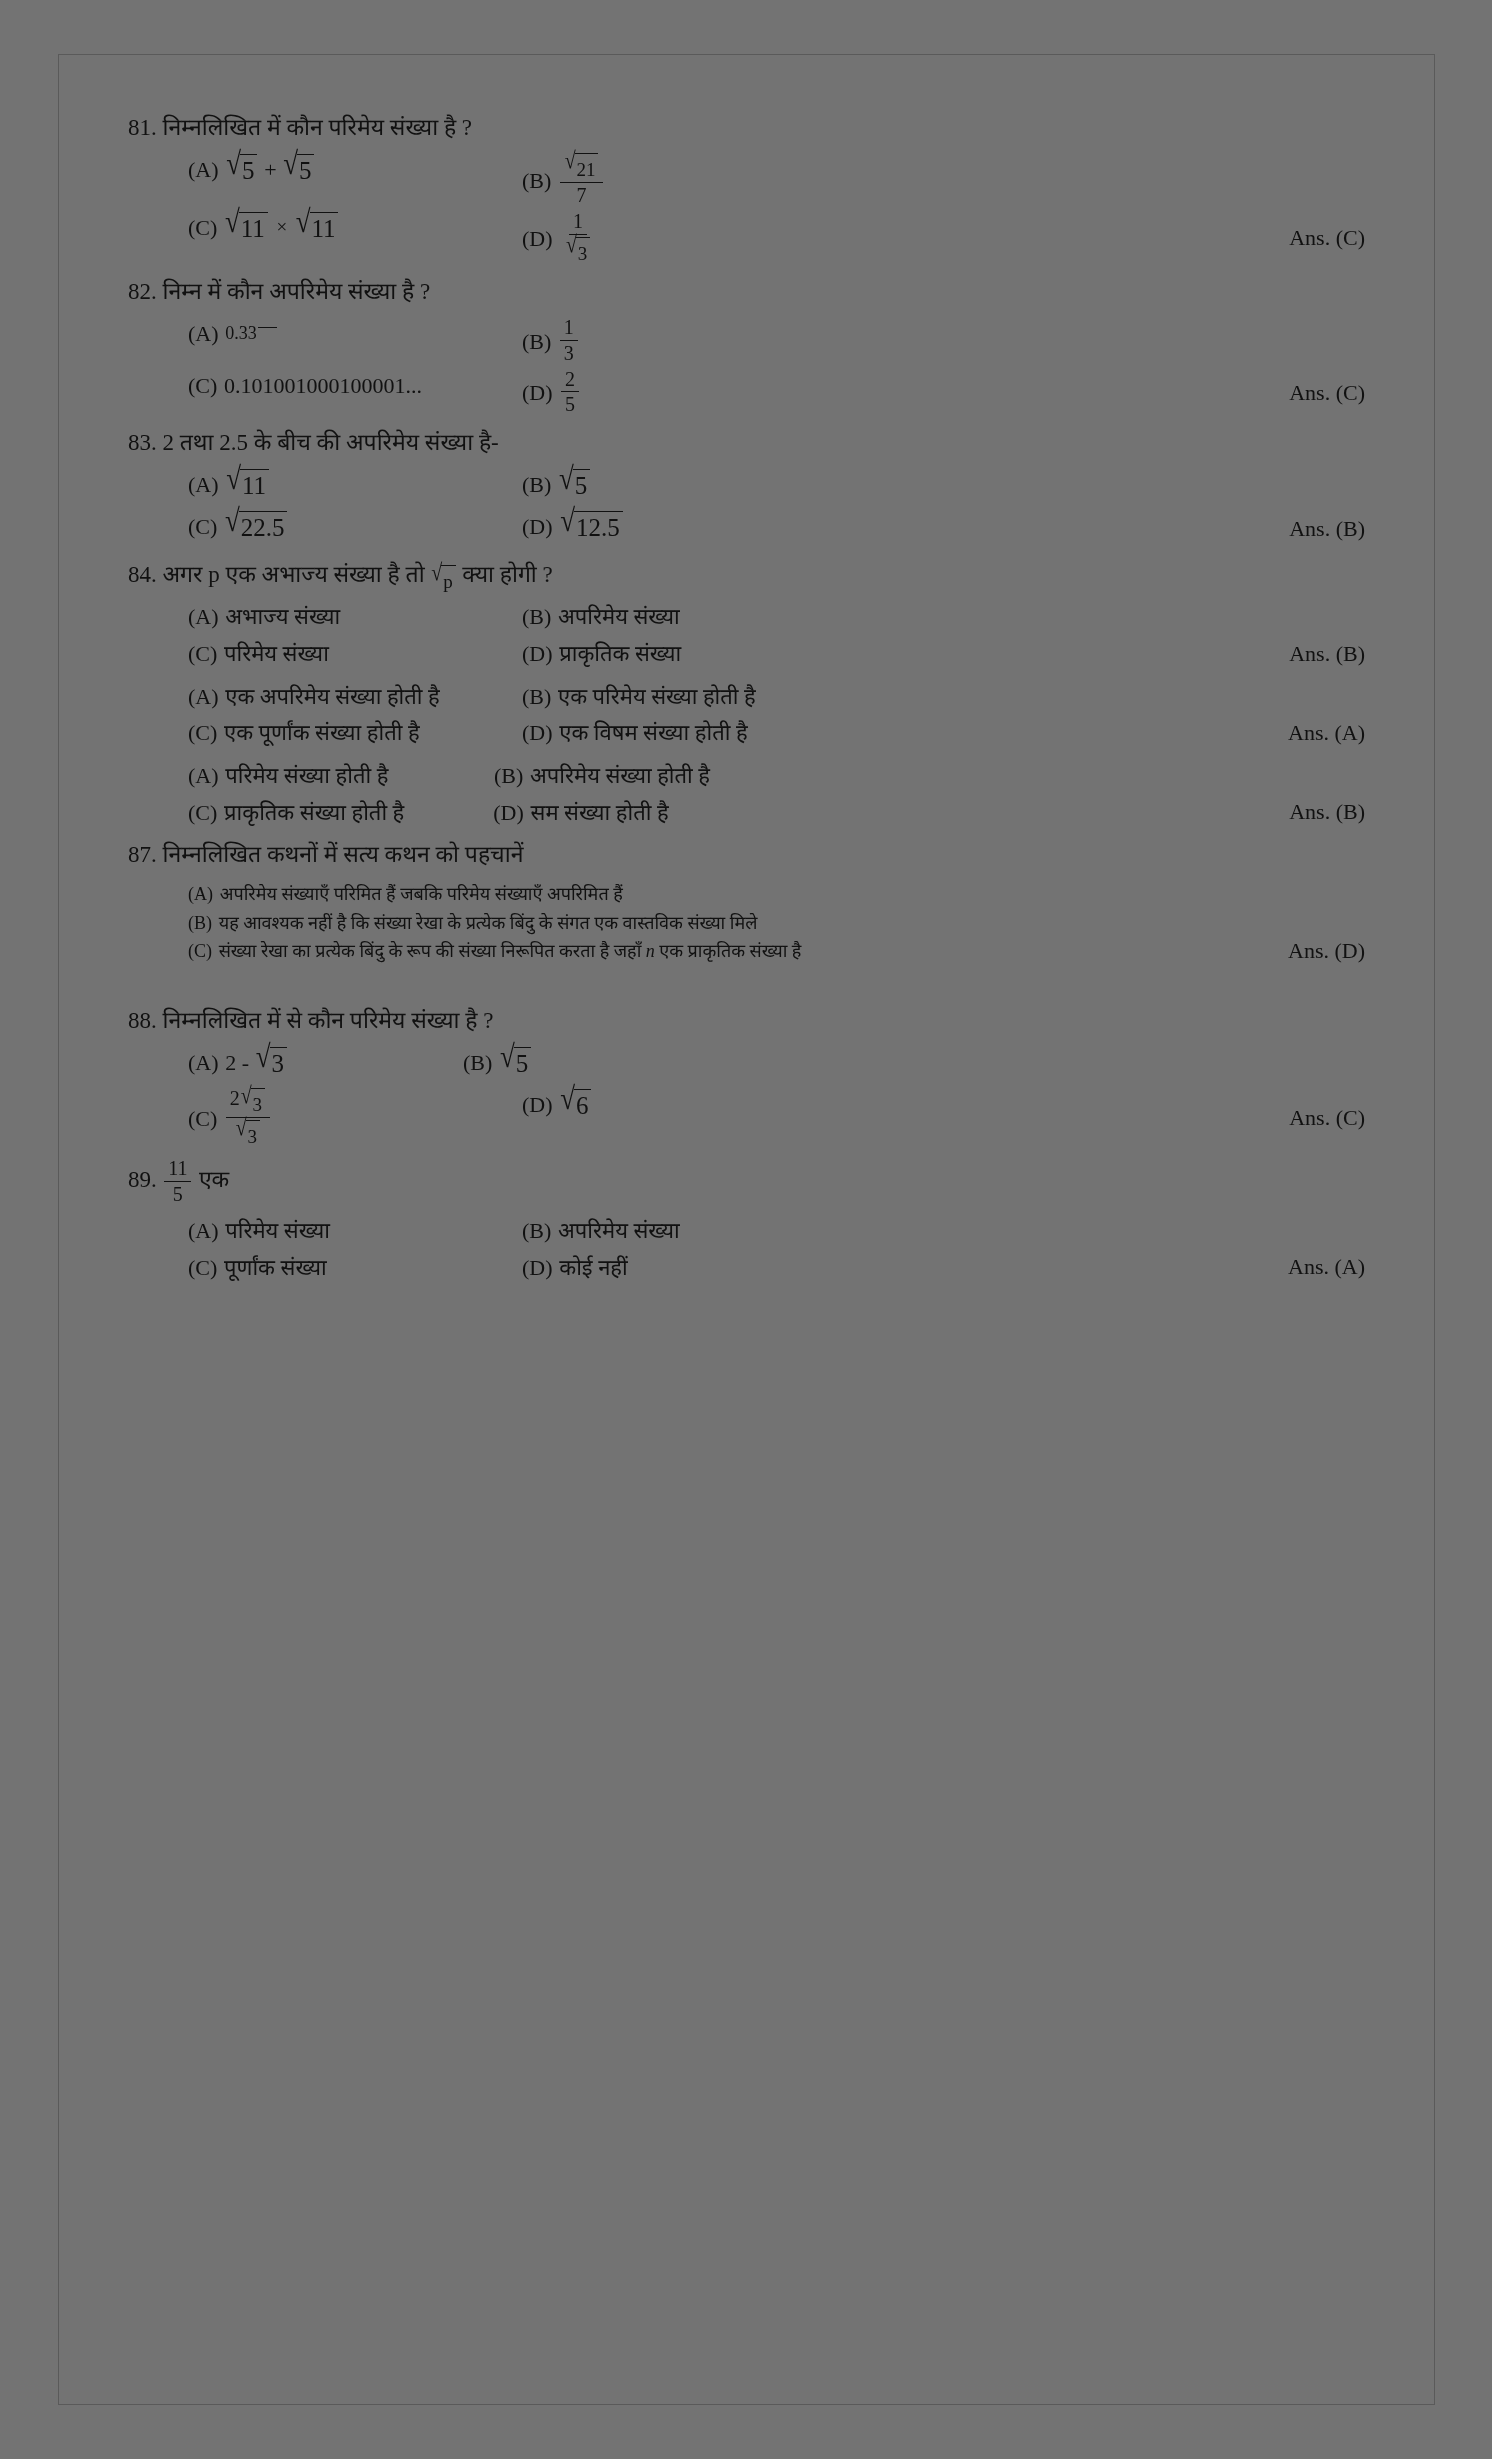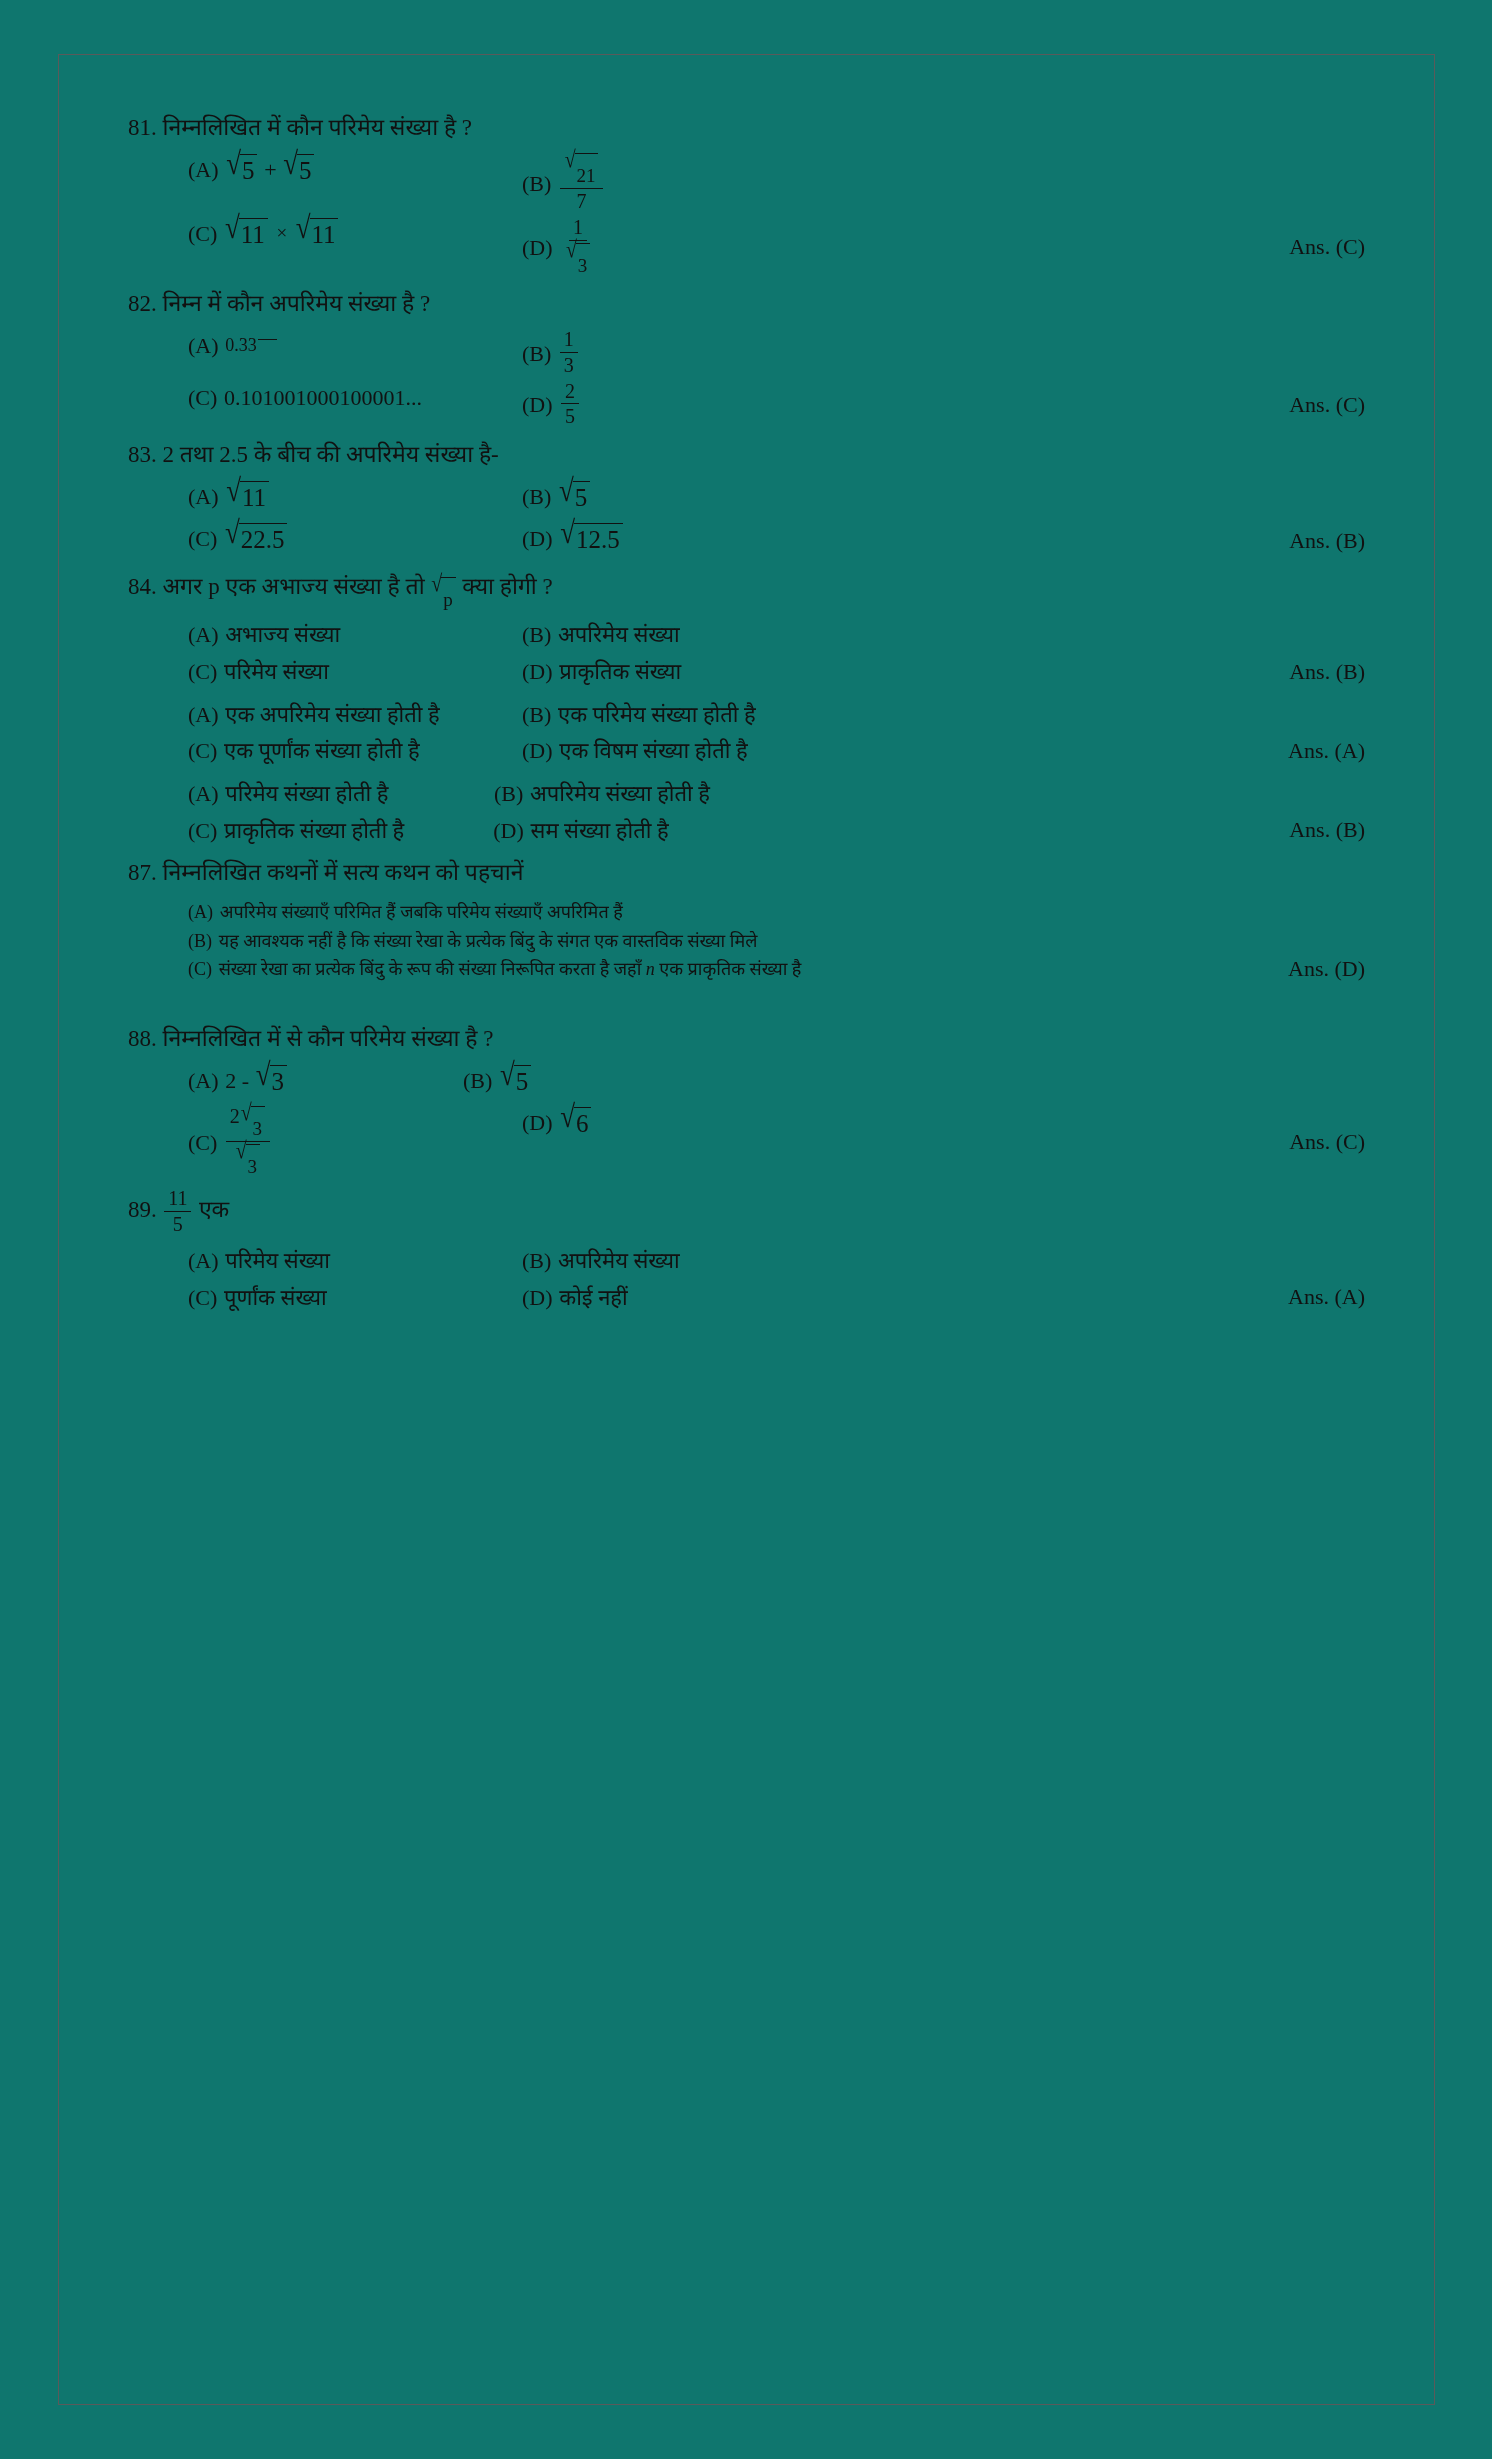--- a/index.html
+++ b/index.html
@@ -12,21 +12,21 @@
     height: 2459px;
     font-family: "Liberation Serif", serif;
     color: #111111;
   }
   .page {
     position: relative;
     box-sizing: border-box;
     width: 1493px;
     height: 2459px;
     padding: 54px 58px;
-    background: #0f766e;
+    background: #737373;
   }
   .page-border {
     box-sizing: border-box;
     width: 100%;
     height: 100%;
     border: 1.9px solid #5a5a5a;
     padding: 56px 69px 38px 69px;
   }
   .question {
     margin-bottom: 9.6px;
@@ -115,21 +115,21 @@
     transform-origin: bottom;
   }
   .sqrt .body {
     border-top: 1.5px solid #111;
     padding: 1.9px 2.9px 0 1.9px;
     font-size: 25px;
     line-height: 1.15;
   }
   .sqrt.small { font-size: 19px; }
   .sqrt.small .rad { font-size: 20px; }
-  .sqrt.small .body { font-size: 19px; padding-top: 11px; text-align: center; }
+  .sqrt.small .body { font-size: 19px; padding-top: 5px; text-align: center; }
   .overline {
     border-top: 1.4px solid #111;
     display: inline-block;
     padding: 0 9.6px;
     margin-left: 1px;
     height: 11.5px;
     vertical-align: super;
   }
   .ital { font-style: italic; }
   .spacer-md { height: 29px; }

